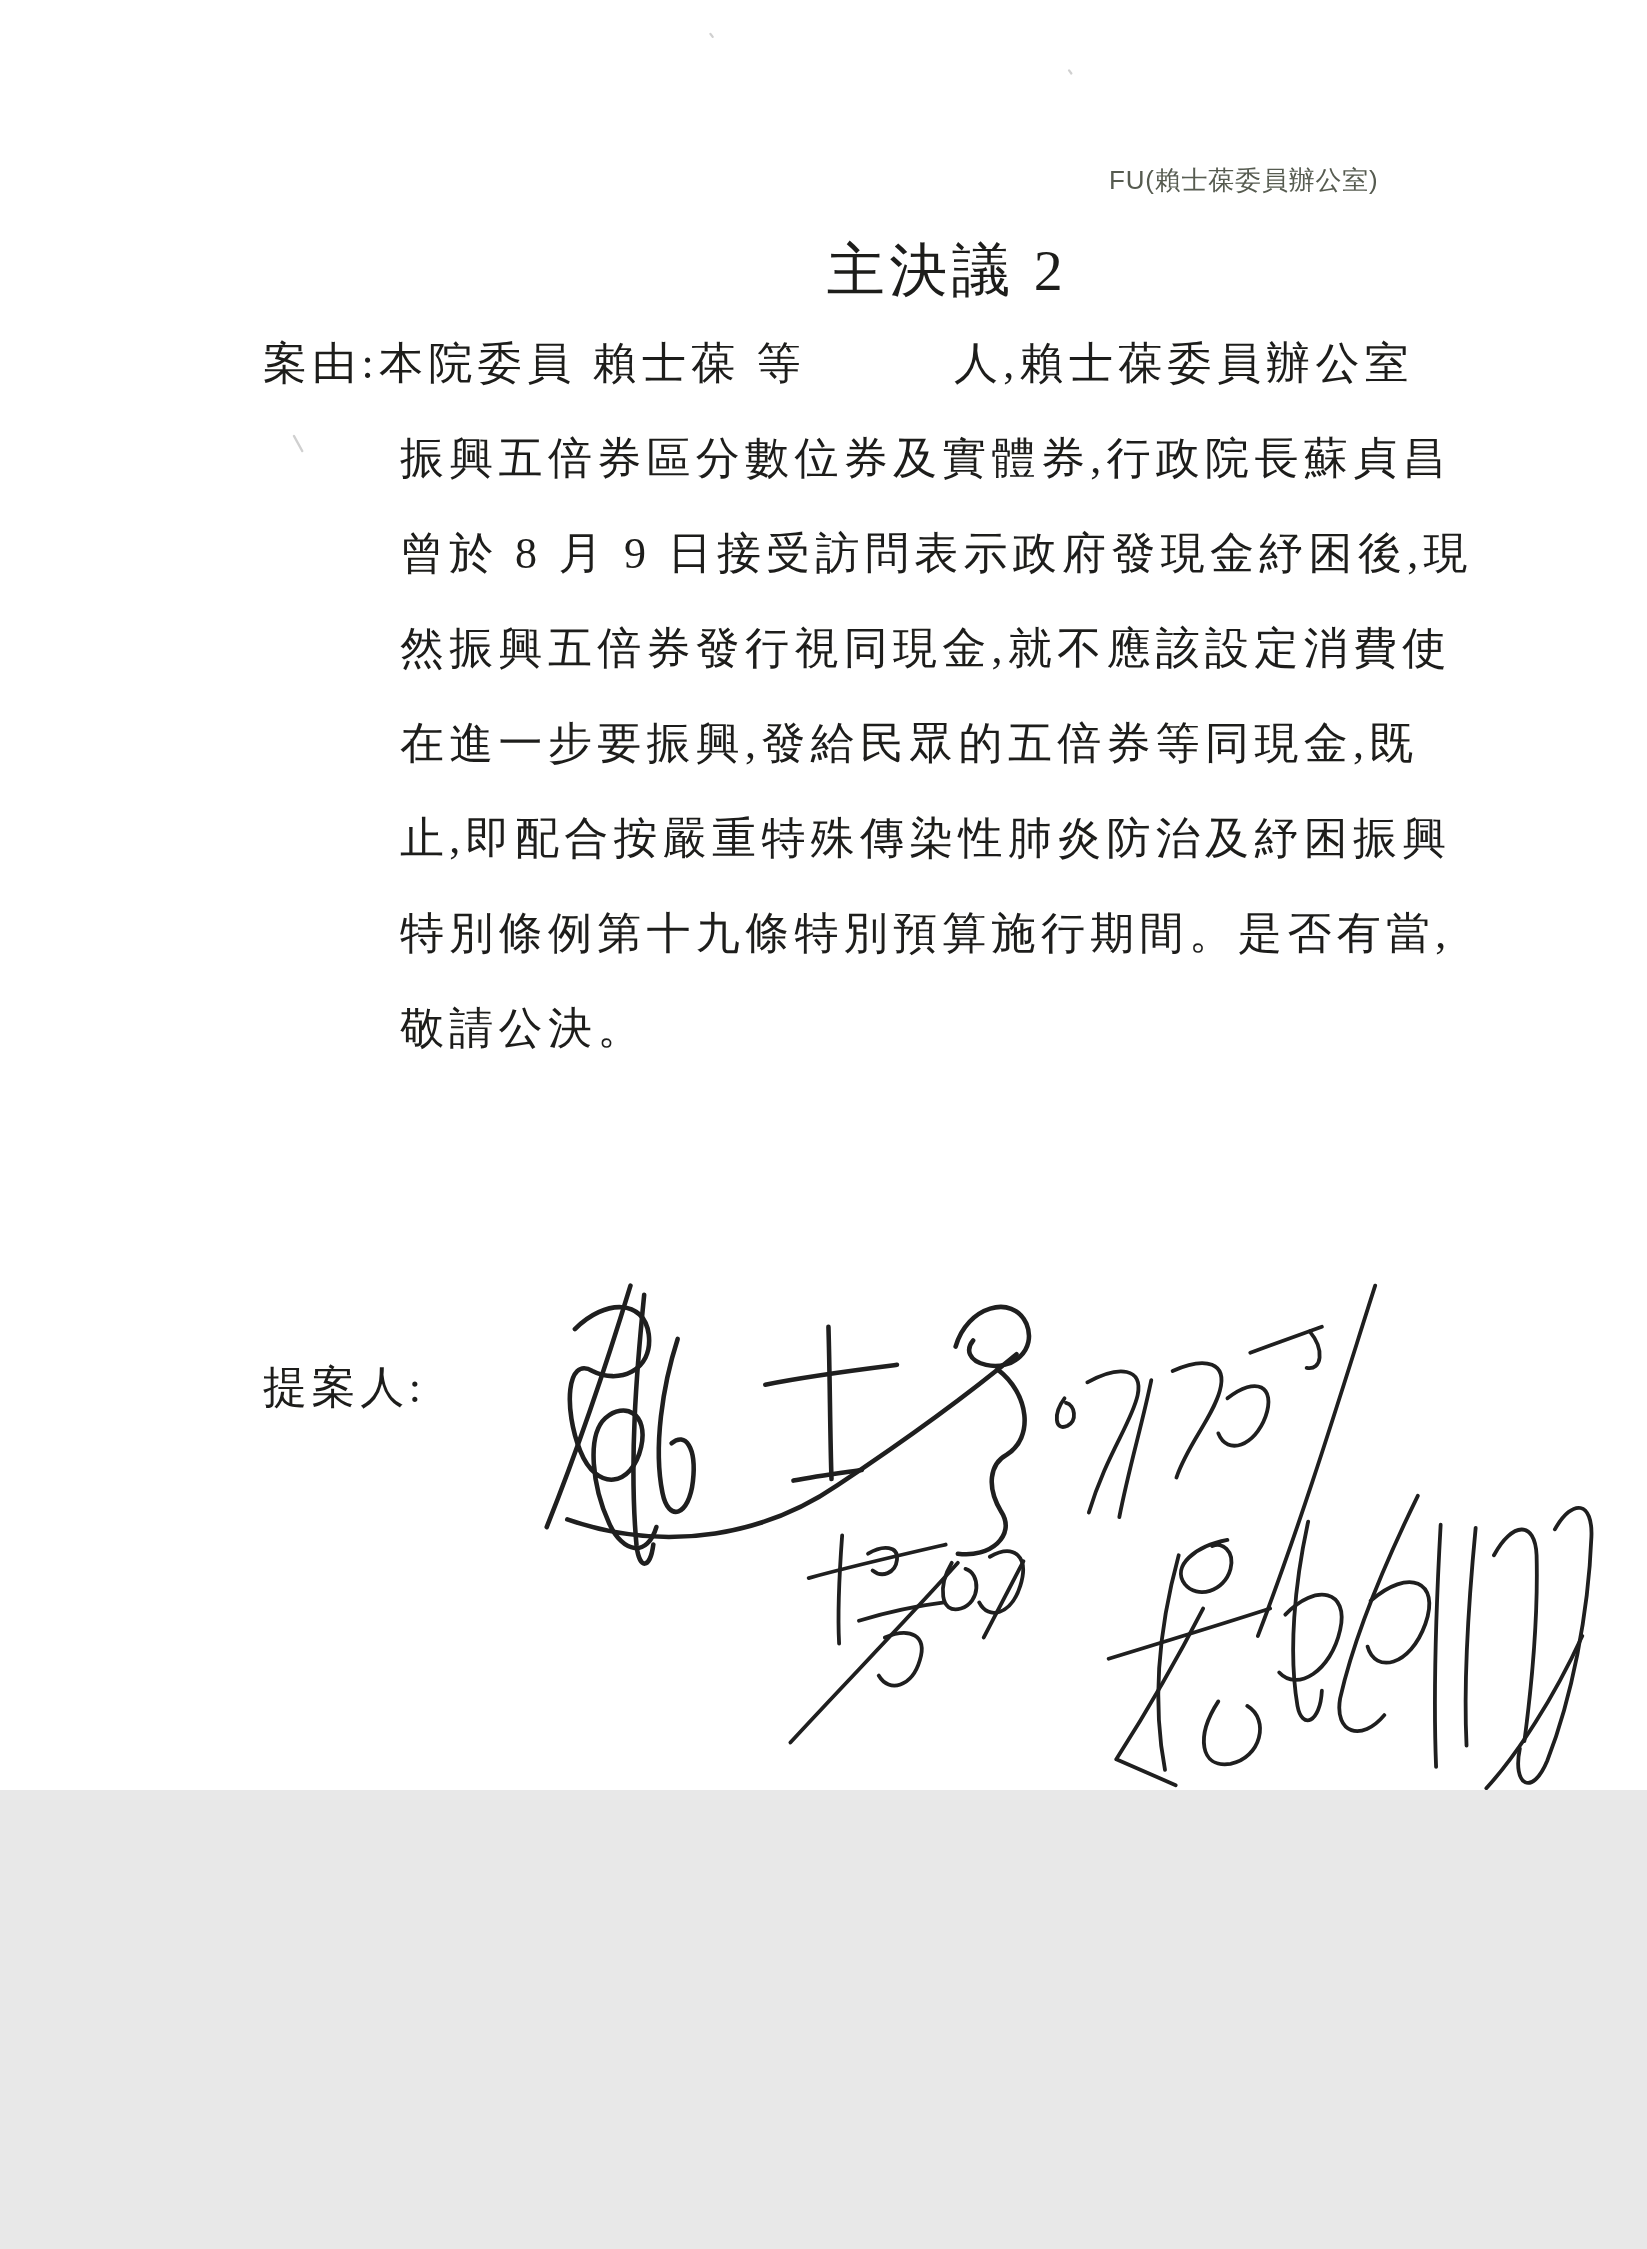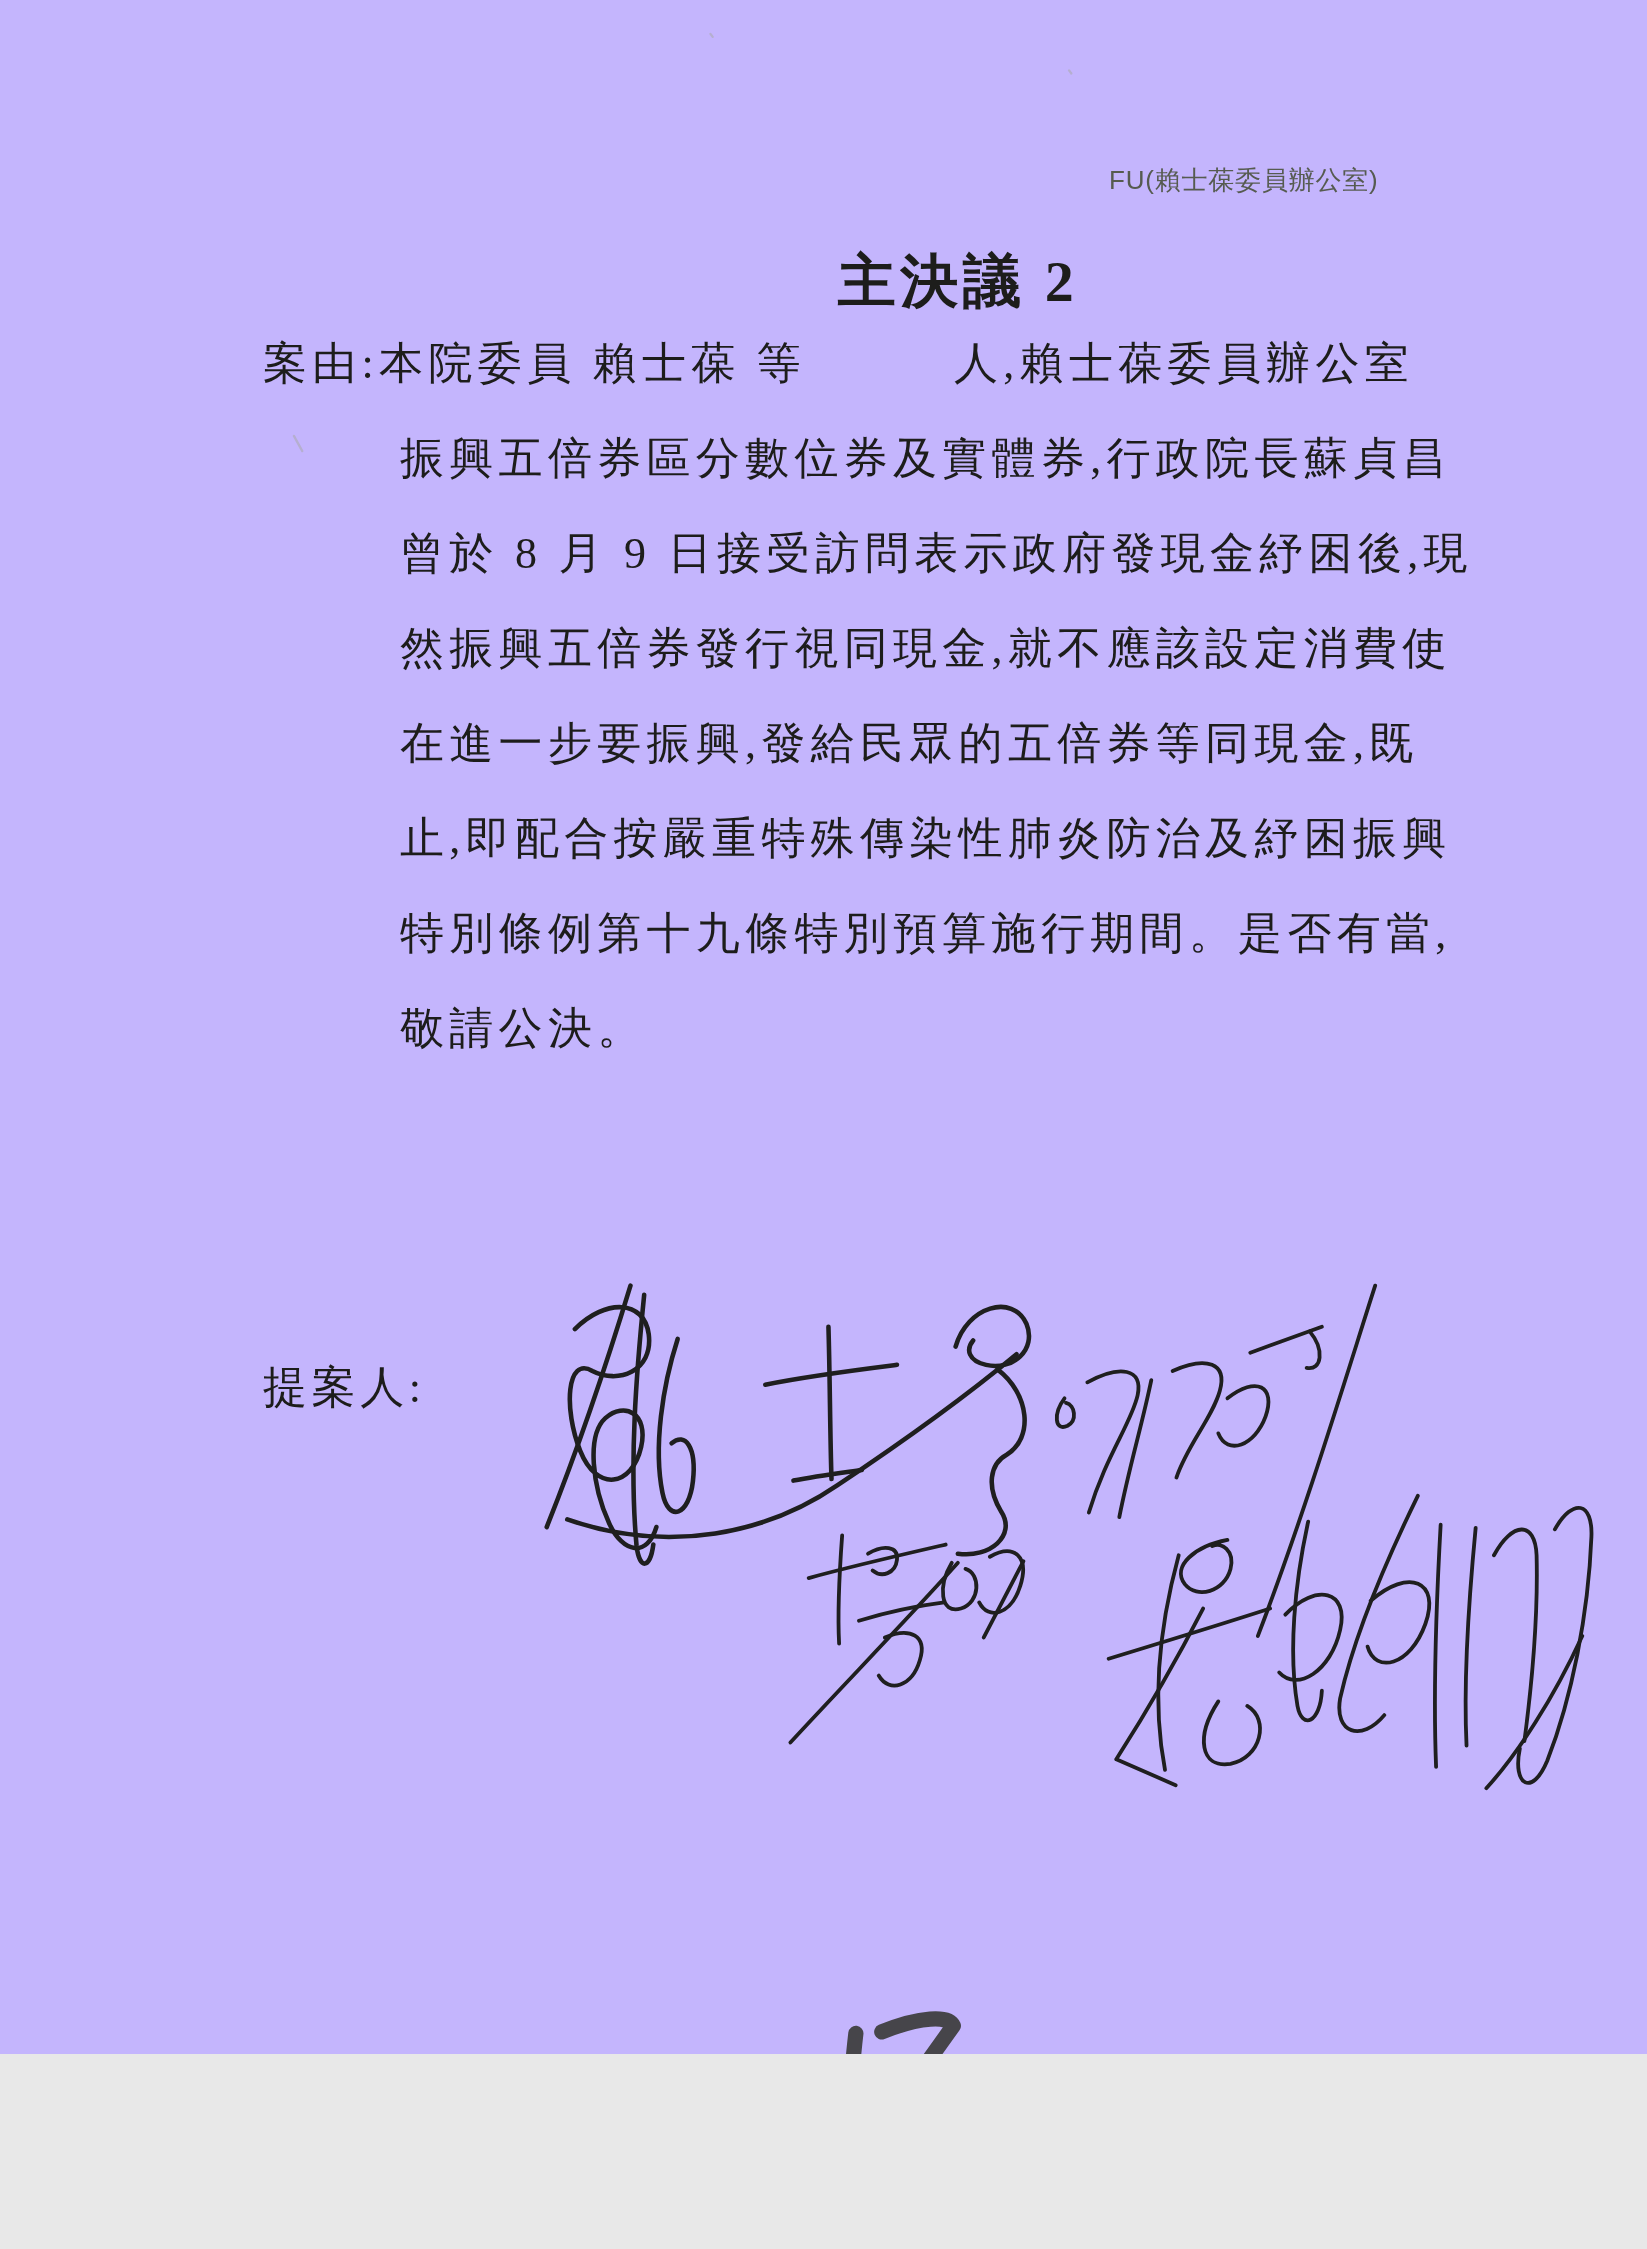--- a/index.html
+++ b/index.html
@@ -1,35 +1,35 @@
 <!DOCTYPE html>
 <html style="font-size:12.2px"><head>
 <meta charset="utf-8">
 <style>
   html,body{margin:0;padding:0;background:#e8e8e8;}
   .page{
     position:relative;
-    width:1647px;height:2054px;
-    background:#c4b5fd;
+    width:1647px;height:1790px;
+    background:#ffffff;
     overflow:hidden;
     font-family:"Liberation Serif","DejaVu Serif",serif;
     color:#1d1d1b;
   }
   .header-note{
     position:absolute;left:1109px;top:163px;
     font-size:26px;letter-spacing:0.8px;
     color:#565b50;
     font-family:"Liberation Sans","DejaVu Sans",sans-serif;
     white-space:pre;
   }
   .doc-title{
     position:absolute;left:942px;top:227px;
     transform:translateX(-50%);
-    font-size:58px;font-weight:bold;
-    letter-spacing:4.6px;margin:16px;
+    font-size:58px;font-weight:normal;
+    letter-spacing:4.6px;margin:5px;
     white-space:pre;
   }
   .body-text{
     position:absolute;left:263px;top:316px;
     width:1295px;
     font-size:44px;letter-spacing:5.3px;
   }
   .case-line{
     height:95px;line-height:95px;
     padding-left:137px;

